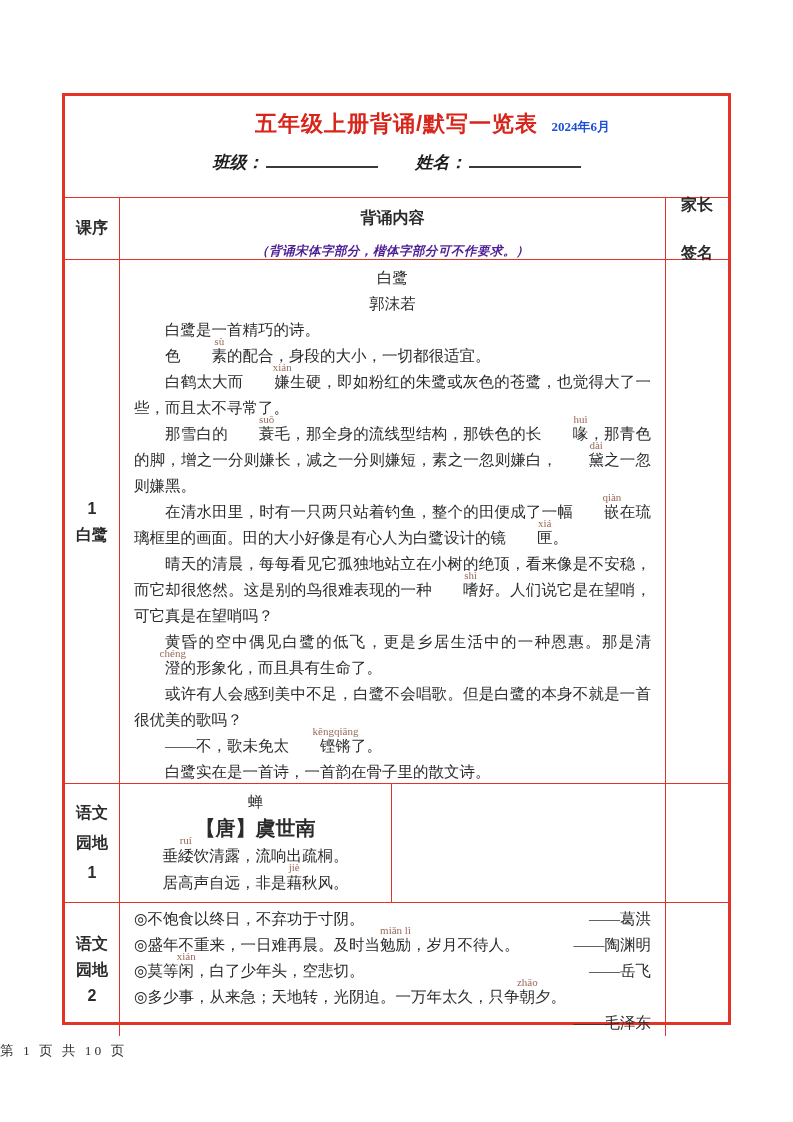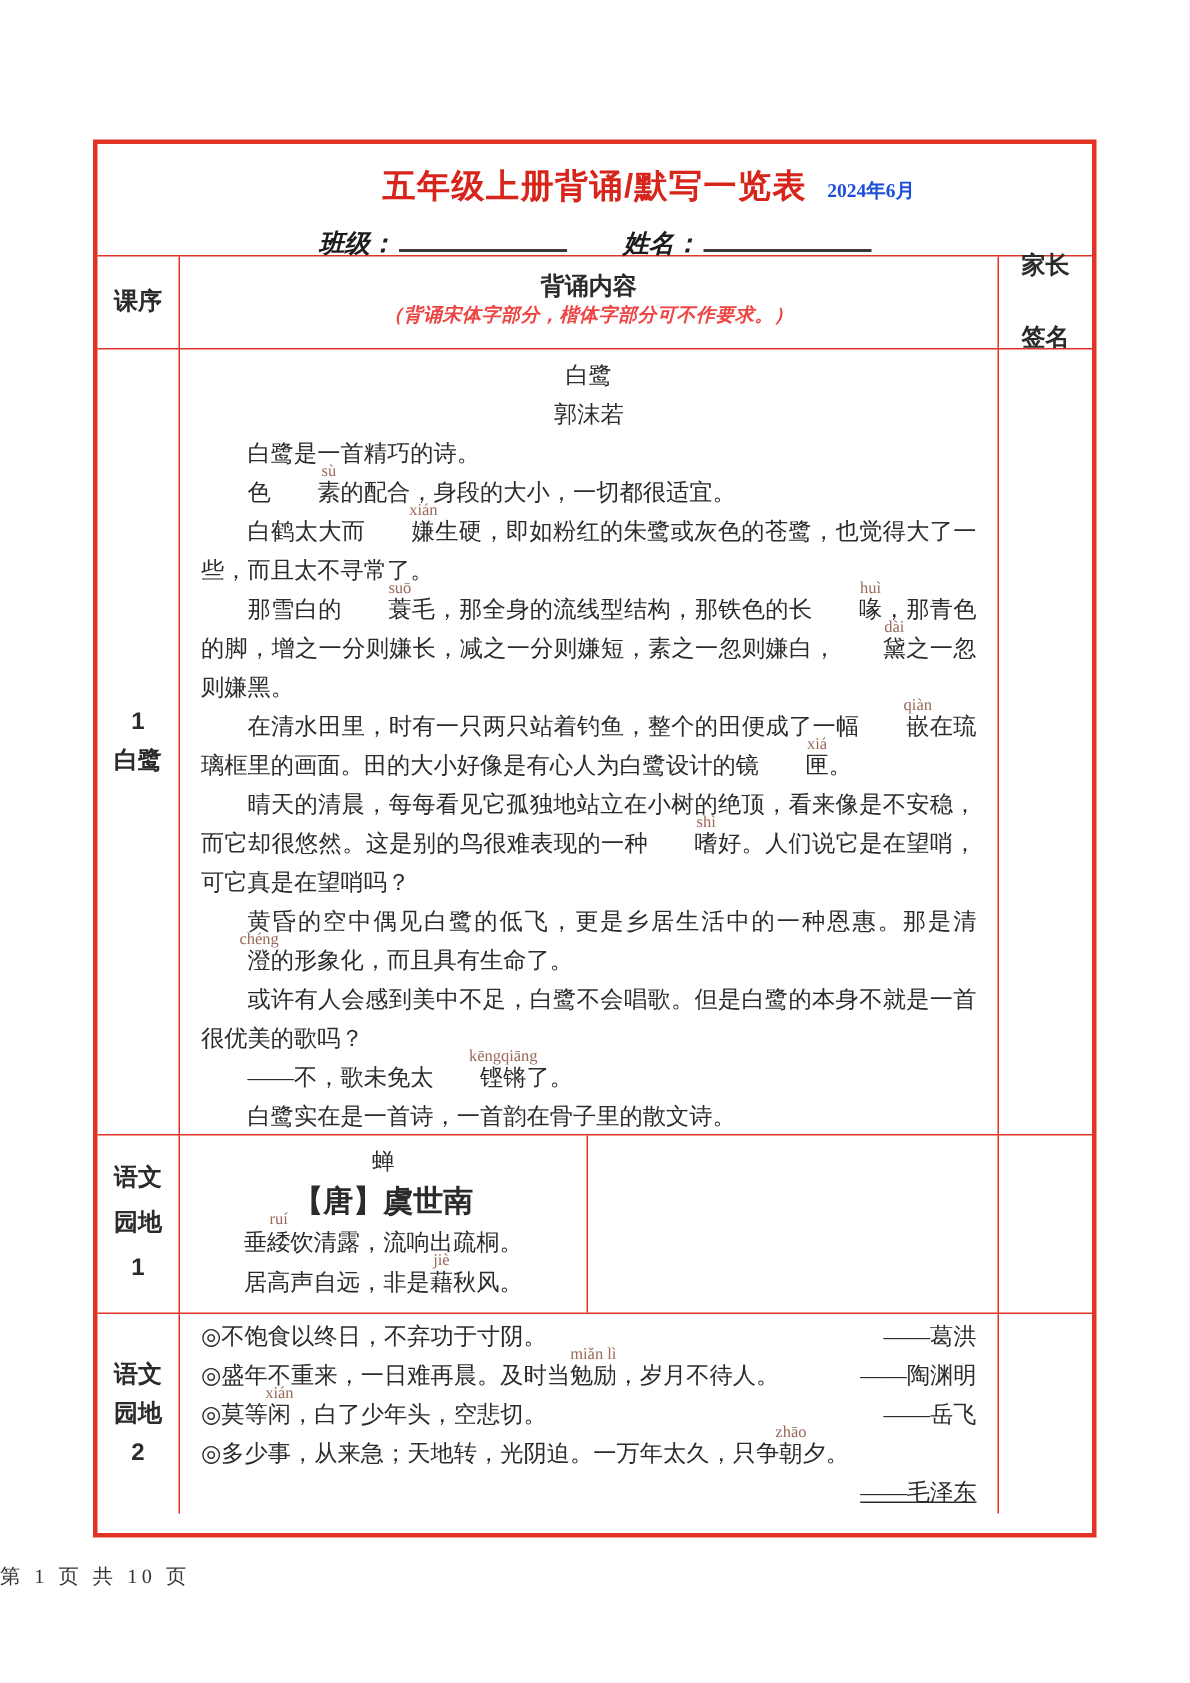--- a/index.html
+++ b/index.html
@@ -7,21 +7,21 @@
   body { font-family:"Liberation Serif","DejaVu Serif",serif; color:#2b2b2b; }
   .page {
     position:relative; width:793px; height:1122px; background:#ffffff; margin:0 auto;
     overflow:hidden;
   }
   .sheet {
     position:absolute; left:62px; top:93px; width:669px; height:932px;
     border:3px solid #e23327; background:#fff;
   }
   
-  .head { position:relative; height:75px; border-bottom:1.5px solid #e23327; }
+  .head { position:relative; height:102px; border-bottom:1.5px solid #e23327; }
   .doc-title {
     position:absolute; top:13px; left:0; right:0; text-align:center;
     font-family:"Liberation Sans","DejaVu Sans",sans-serif;
     font-size:22px; font-weight:bold; color:#d8251b; letter-spacing:1px;
   }
   .doc-date {
     position:absolute; top:22px; right:118px; font-size:13px; font-weight:bold; color:#1d4ed8;
   }
   .id-row {
     position:absolute; top:54px; left:0; right:0; text-align:center;
@@ -40,22 +40,22 @@
   }
   .cell { border-right:1.5px solid #e23327; border-bottom:1.5px solid #e23327; position:relative; }
   .cell.last-col { border-right:none;gap:16px; }
   .cell.last-row { border-bottom:none; }
   .hei { font-family:"Liberation Sans","DejaVu Sans",sans-serif; font-weight:bold; }
   .center-stack { display:flex; flex-direction:column; align-items:center; justify-content:center; text-align:center; }
   
   .th-lesson { font-size:16px; }
   .th-content { font-size:16px; padding-top:10px; justify-content:flex-start; }
   .th-note {
-    font-family:"Liberation Serif","DejaVu Serif",serif;
-    font-style:italic; font-weight:bold; font-size:12.5px; color:#ef4444; letter-spacing:0.5px;
+    margin-top:14px; font-family:"Liberation Serif","DejaVu Serif",serif;
+    font-style:italic; font-weight:bold; font-size:12.5px; color:#4c1d95; letter-spacing:0.5px;
   }
   .th-parent { font-size:16px; line-height:32px; }
   
   .lesson-cell { font-size:16px; line-height:26px; }
   .lesson-cell.wide-lines { line-height:30px; }
   
   .bailu { padding:5px 14px 0 14px; font-size:15.5px; line-height:26px; }
   .poem-head { text-align:center; }
   .para { text-indent:2em; text-align:justify; }
   
@@ -65,21 +65,21 @@
   .chan-title { font-size:15px; line-height:25px; }
   .chan-author { font-size:20px; font-weight:bold; line-height:27px; }
   .chan-line { font-size:15.5px; line-height:27px; }
   .explain {
     font-style:italic; font-size:13.5px; line-height:26px; color:#222;
     text-indent:2em; text-align:justify;
   }
   
   .quotes { padding:3px 14px 0 14px; font-size:15.5px; line-height:26px; }
   .quote-line { display:flex; justify-content:space-between; }
-  .quote-author-line { text-align:right;text-decoration:underline; }
+  .quote-author-line { text-align:right; }
   
   .rb { position:relative; display:inline-block; }
   .rt {
     position:absolute; left:50%; bottom:100%; transform:translateX(-50%);
     margin-bottom:-4px; font-size:11px; line-height:1; white-space:nowrap;
     color:#9a6a58; font-style:normal; font-family:Liberation Serif, serif; letter-spacing:0;
   }
   
   .footer {
     position:absolute; left:0; right:0; top:1042px; text-align:left;

